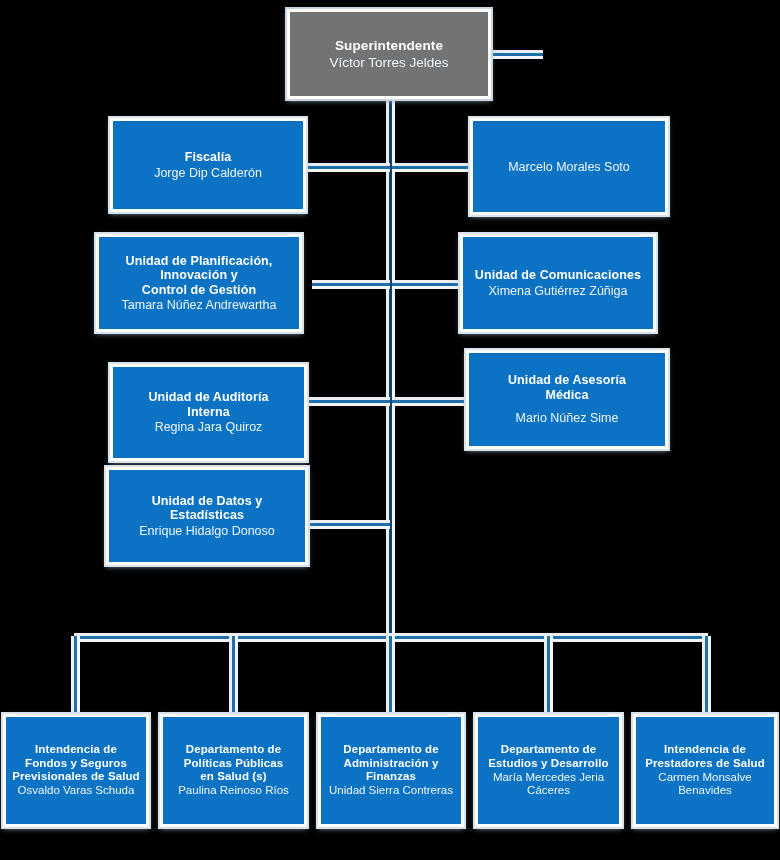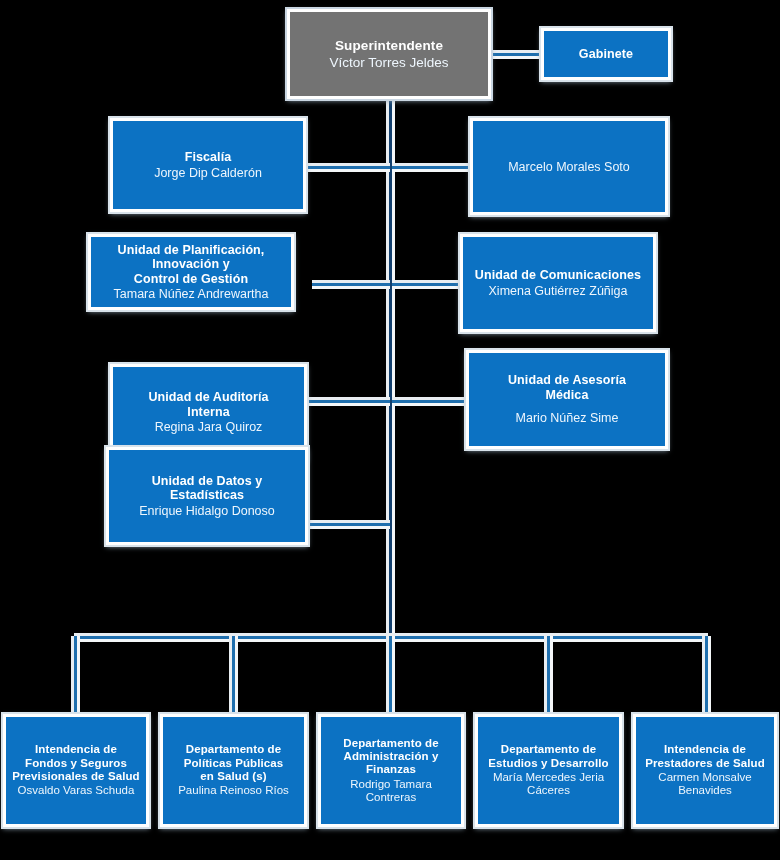--- a/index.html
+++ b/index.html
@@ -97,40 +97,37 @@
   <div class="conn v" style="left:232px;top:636px;height:80px;"></div>
   <div class="conn v" style="left:389px;top:636px;height:80px;"></div>
   <div class="conn v" style="left:547px;top:636px;height:80px;"></div>
   <div class="conn v" style="left:705px;top:636px;height:80px;"></div>
 
   <div class="node root" style="left:287px;top:9px;width:204px;height:90px;">
     <div class="title">Superintendente</div>
     <div class="person">Víctor Torres Jeldes</div>
   </div>
 
-  <div class="node gab" style="left:541px;top:28px;width:130px;height:52px;">
-    <div class="title">Gabinete</div>
-  </div>
 
   <div class="node" style="left:110px;top:118px;width:196px;height:94px;">
     <div class="title">Fiscalía</div>
     <div class="person">Jorge Dip Calderón</div>
   </div>
 
-  <div class="node" style="left:88px;top:234px;width:206px;height:76px;">
+  <div class="node" style="left:96px;top:234px;width:206px;height:98px;">
     <div class="title">Unidad de Planificación,<br>Innovación y<br>Control de Gestión</div>
     <div class="person">Tamara Núñez Andrewartha</div>
   </div>
 
   <div class="node" style="left:110px;top:352px;width:197px;height:97px;margin-top:12px;">
     <div class="title">Unidad de Auditoría<br>Interna</div>
     <div class="person">Regina Jara Quiroz</div>
   </div>
 
-  <div class="node" style="left:106px;top:447px;width:202px;height:98px;">
+  <div class="node" style="left:106px;top:467px;width:202px;height:98px;">
     <div class="title">Unidad de Datos y<br>Estadísticas</div>
     <div class="person">Enrique Hidalgo Donoso</div>
   </div>
 
   <div class="node" style="left:470px;top:118px;width:198px;height:97px;">
     <div class="person">Marcelo Morales Soto</div>
   </div>
 
   <div class="node" style="left:460px;top:234px;width:196px;height:98px;">
     <div class="title">Unidad de Comunicaciones</div>
@@ -147,21 +144,21 @@
     <div class="person">Osvaldo Varas Schuda</div>
   </div>
 
   <div class="node leaf" style="left:160px;top:714px;width:147px;height:113px;">
     <div class="title">Departamento de<br>Políticas Públicas<br>en Salud (s)</div>
     <div class="person">Paulina Reinoso Ríos</div>
   </div>
 
   <div class="node leaf" style="left:318px;top:714px;width:146px;height:113px;">
     <div class="title">Departamento de<br>Administración y<br>Finanzas</div>
-    <div class="person">Rodrigo Tamara Contreras</div>
+    <div class="person">Unidad Sierra Contreras</div>
   </div>
 
   <div class="node leaf" style="left:475px;top:714px;width:147px;height:113px;">
     <div class="title">Departamento de<br>Estudios y Desarrollo</div>
     <div class="person">María Mercedes Jeria<br>Cáceres</div>
   </div>
 
   <div class="node leaf" style="left:633px;top:714px;width:144px;height:113px;">
     <div class="title">Intendencia de<br>Prestadores de Salud</div>
     <div class="person">Carmen Monsalve<br>Benavides</div>

